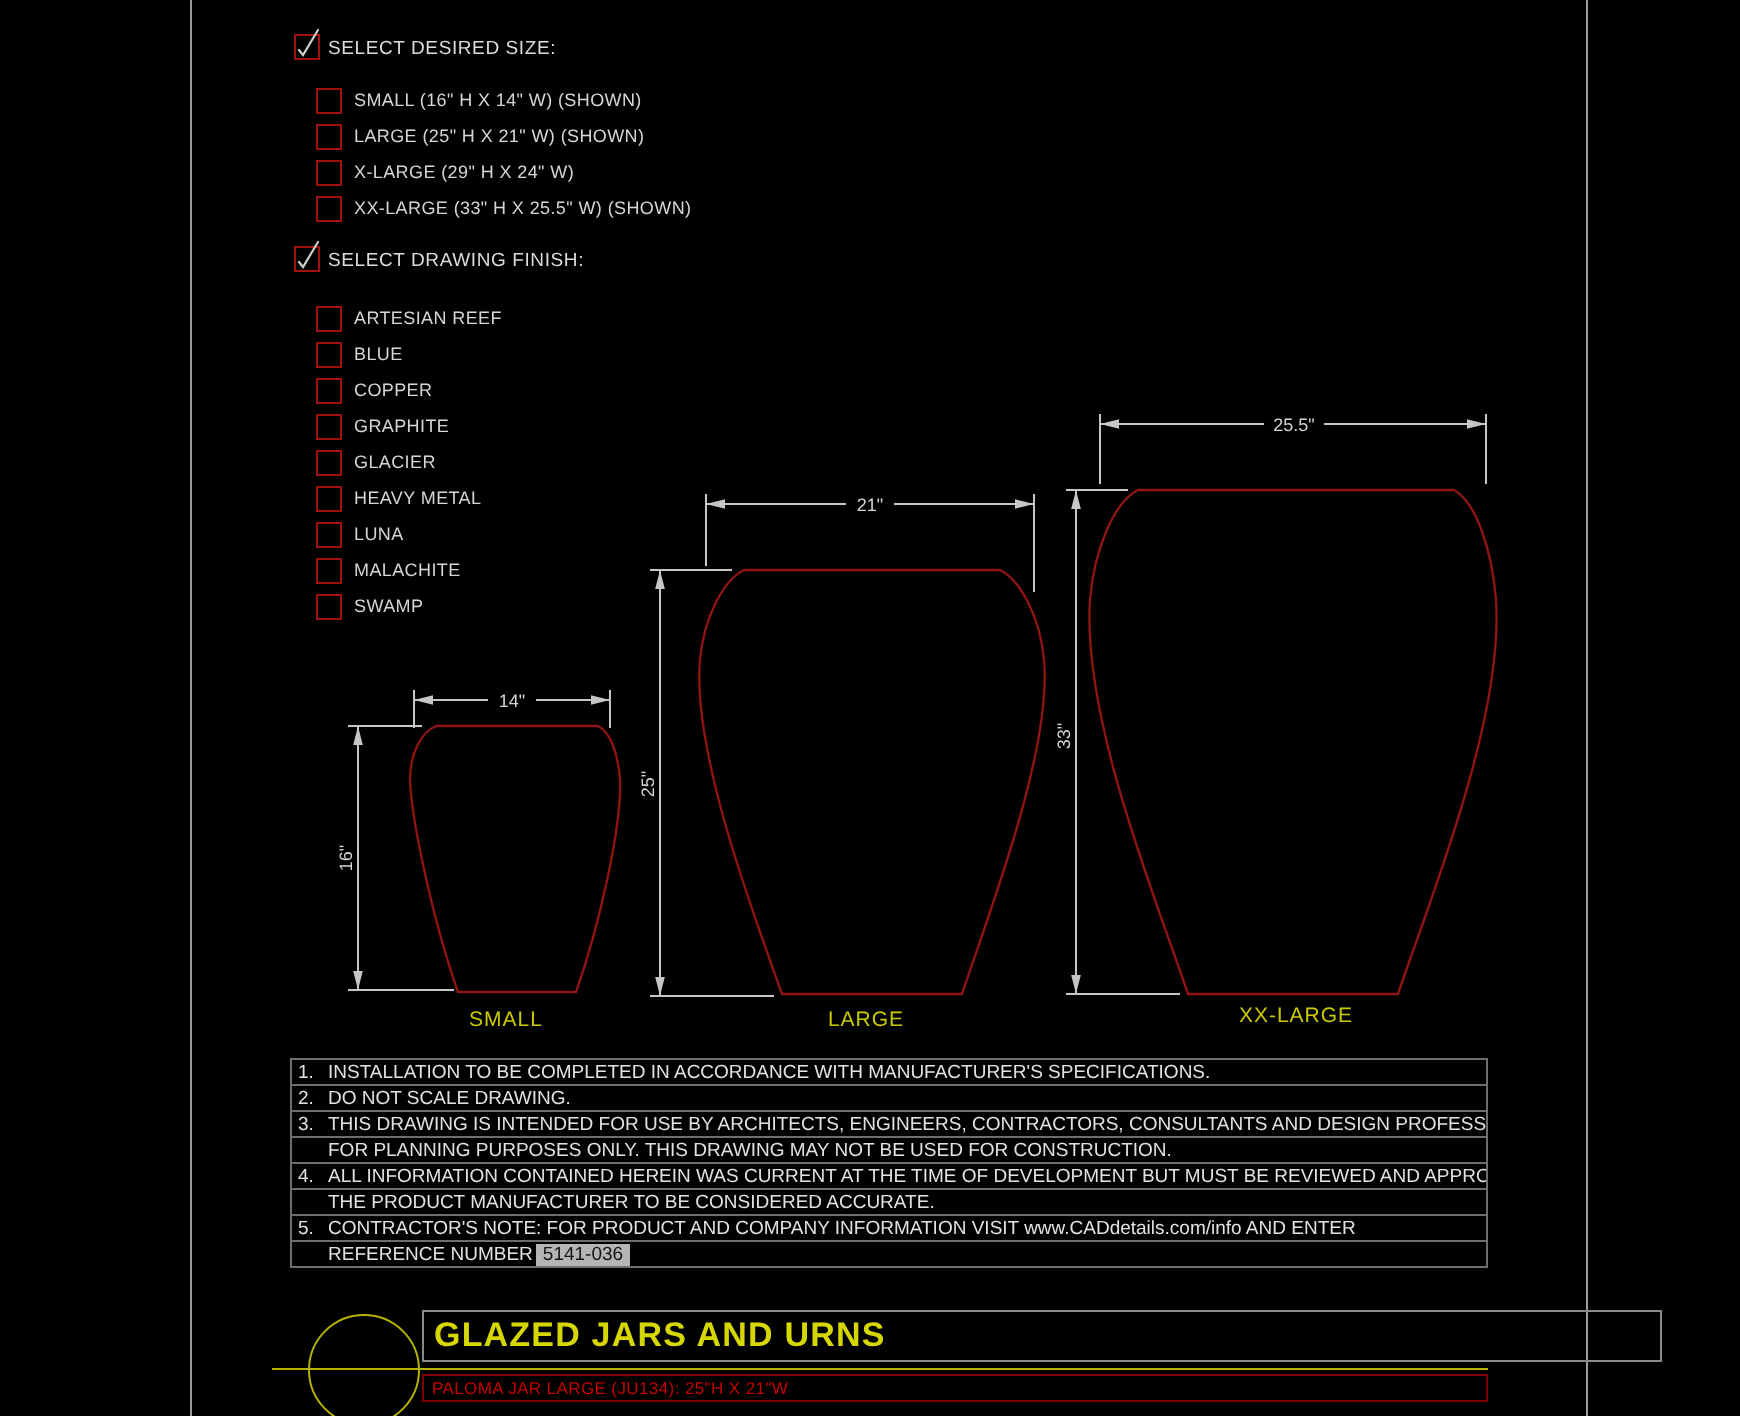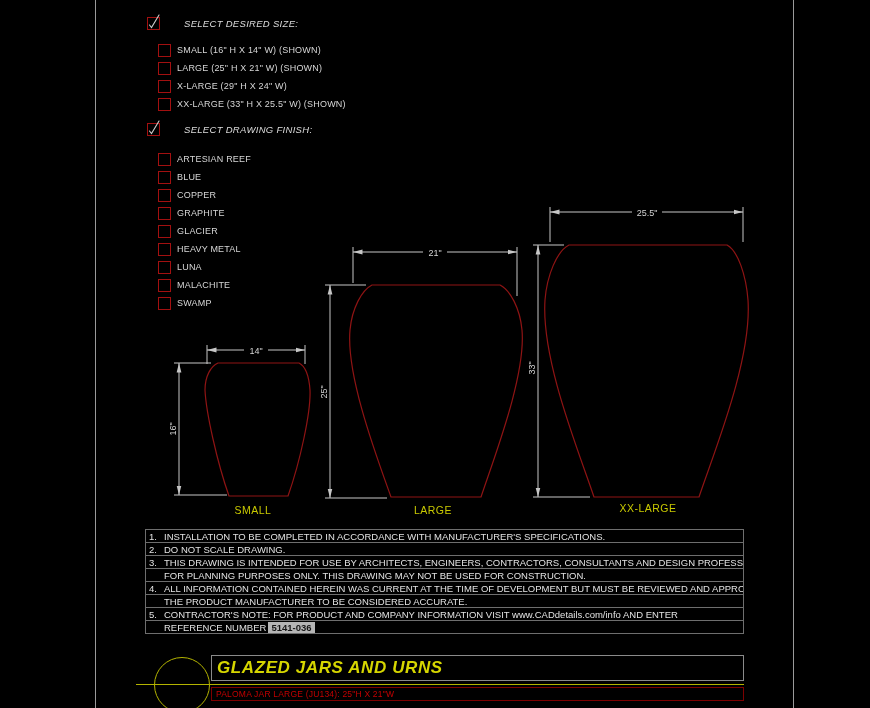--- a/index.html
+++ b/index.html
@@ -2,44 +2,44 @@
 <html><head>
 <meta charset="utf-8">
 <style>
   html,body{margin:0;padding:0;background:#000;}
   .sheet{position:relative;width:870px;height:708px;background:#000;overflow:hidden;
          font-family:"Liberation Sans",sans-serif;}
   .vline{position:absolute;top:0;width:1px;height:708px;background:#9a9a9a;}
   .drawing-svg{position:absolute;left:0;top:0;z-index:0;}
 
   
-  .hdr{position:absolute;display:flex;align-items:center;gap:24px;z-index:2;font-style:italic;}
+  .hdr{position:absolute;display:flex;align-items:flex-end;gap:4px;z-index:2;}
   .hdr-label{font-size:9.5px;color:#dcdcdc;letter-spacing:.3px;white-space:nowrap;}
   .cb{display:inline-block;width:11px;height:11px;border:1px solid #a31010;position:relative;flex:none;background:#000;}
   .check-svg{position:absolute;left:0;top:-8px;width:12px;height:20px;overflow:visible;}
   .opt-list{position:absolute;z-index:2;}
   .opt{display:flex;align-items:center;gap:6px;height:18px;}
   .opt-label{font-size:9px;color:#d6d6d6;letter-spacing:.2px;white-space:nowrap;}
 
   
   .jar-label{position:absolute;text-align:center;color:#c9c900;font-size:10.5px;
              letter-spacing:.5px;z-index:2;white-space:nowrap;}
 
   
   .notes{position:absolute;left:145px;top:529px;width:599px;z-index:2;}
   .note-row{box-sizing:border-box;border:1px solid #6e6e6e;height:14px;margin-top:-1px;
             display:flex;align-items:center;font-size:9.5px;color:#e2e2e2;
             padding:0 3px;white-space:nowrap;overflow:hidden;background:#000;}
   .note-row:first-child{margin-top:0;}
   .note-num{width:15px;flex:none;}
-  .note-ref{background:#b5b5b5;color:#151515;padding:0 3px;margin-left:2px;font-weight:bold;}
-
-  
-  .title-box{position:absolute;left:211px;top:655px;width:533px;height:26px;
-             border:1px solid #8a8a8a;box-sizing:border-box;display:flex;align-items:center;z-index:2;font-style:italic;}
+  .note-ref{background:#b5b5b5;color:#151515;padding:0 3px;margin-left:2px;}
+
+  
+  .title-box{position:absolute;left:211px;top:655px;width:620px;height:26px;
+             border:1px solid #8a8a8a;box-sizing:border-box;display:flex;align-items:center;z-index:2;}
   .title-text{color:#d6d600;font-size:17px;font-weight:bold;letter-spacing:.6px;padding-left:5px;white-space:nowrap;}
   .yline{position:absolute;left:136px;top:684px;width:608px;height:1px;background:#b3b300;z-index:2;}
   .subtitle-box{position:absolute;left:211px;top:687px;width:533px;height:14px;
                 border:1px solid #7d0000;box-sizing:border-box;display:flex;align-items:center;z-index:2;}
   .subtitle-text{color:#c40000;font-size:8.5px;letter-spacing:.2px;padding-left:4px;white-space:nowrap;}
 </style>
 </head>
 <body>
 
 <div class="sheet">

